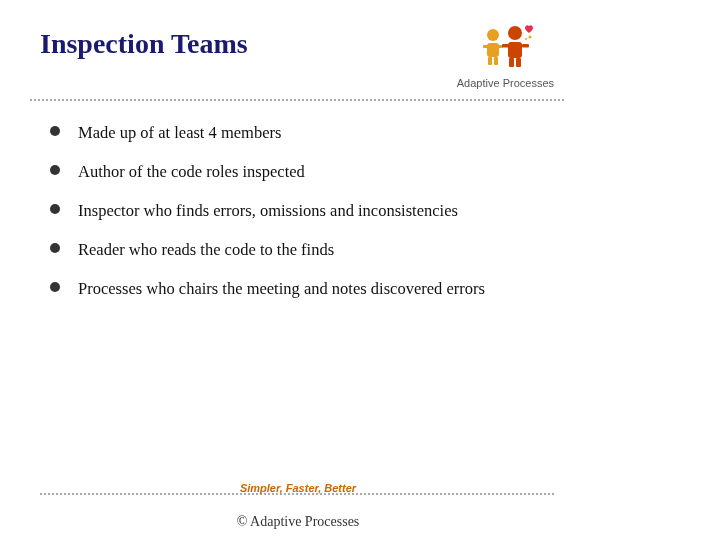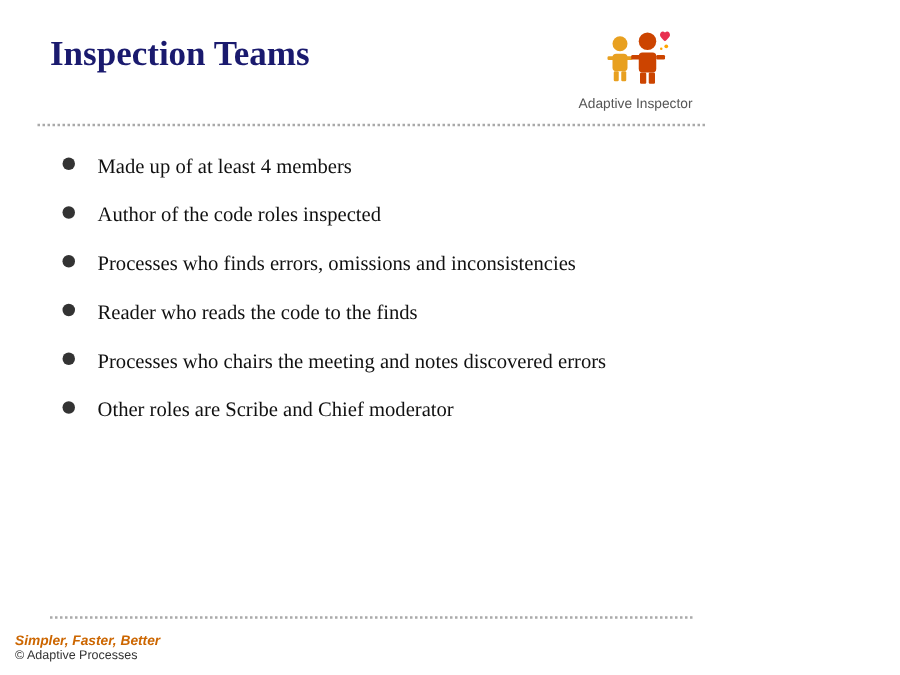--- a/index.html
+++ b/index.html
@@ -105,34 +105,36 @@
       bottom: 45px;
       left: 10px;
       right: 10px;
     }
 
     .footer {
       position: absolute;
       bottom: 10px;
       left: 12px;
       right: 0;
+      text-align: center;
     }
 
     .footer-line1 {
       font-size: 11px;
       color: #cc6600;
       font-family: Arial, sans-serif;
       font-style: italic;
       font-weight: bold;
     }
 
     .footer-line2 {
-      font-size: 10px;
+      font-size: 14px;
       color: #333;
-      font-family: Liberation Sans, sans-serif;
+      font-family: Liberation Serif, serif;
+      margin-top: 20px;
     }
 
     
     .logo-svg {
       width: 65px;
       height: 52px;
     }
   </style>
 </head>
 <body>
@@ -158,51 +160,47 @@
         <rect x="29" y="21" width="7" height="3.5" rx="1" fill="#cc4400"></rect>
         <rect x="49" y="21" width="7" height="3.5" rx="1" fill="#cc4400"></rect>
         <rect x="36" y="35" width="5" height="9" rx="1" fill="#cc4400"></rect>
         <rect x="43" y="35" width="5" height="9" rx="1" fill="#cc4400"></rect>
 
         <path d="M52 5 C52 3, 54 1, 56 3 C58 1, 60 3, 60 5 C60 7, 56 10, 56 10 C56 10, 52 7, 52 5Z" fill="#e83050"></path>
 
         <circle cx="57" cy="14" r="1.5" fill="#ffa500"></circle>
         <circle cx="53" cy="16" r="1" fill="#ffa500"></circle>
       </svg>
-      <span class="logo-text">Adaptive Inspector</span>
+      <span class="logo-text">Adaptive Processes</span>
     </div>
   </div>
 
   <hr class="separator">
 
   <div class="content">
     <ul class="bullet-list">
       <li>
         <span class="bullet-dot"></span>
         <span>Made up of at least 4 members</span>
       </li>
       <li>
         <span class="bullet-dot"></span>
         <span>Author of the code roles inspected</span>
       </li>
       <li>
         <span class="bullet-dot"></span>
-        <span>Processes who  finds errors, omissions and inconsistencies</span>
+        <span>Inspector who  finds errors, omissions and inconsistencies</span>
       </li>
       <li>
         <span class="bullet-dot"></span>
         <span>Reader who reads the code to the finds</span>
       </li>
       <li>
         <span class="bullet-dot"></span>
         <span>Processes who chairs the meeting and notes discovered errors</span>
-      </li>
-      <li>
-        <span class="bullet-dot"></span>
-        <span>Other roles are Scribe and  Chief moderator</span>
       </li>
     </ul>
   </div>
 
   <hr class="bottom-separator">
 
   <div class="footer">
     <div class="footer-line1">Simpler, Faster, Better</div>
     <div class="footer-line2">© Adaptive Processes</div>
   </div>

